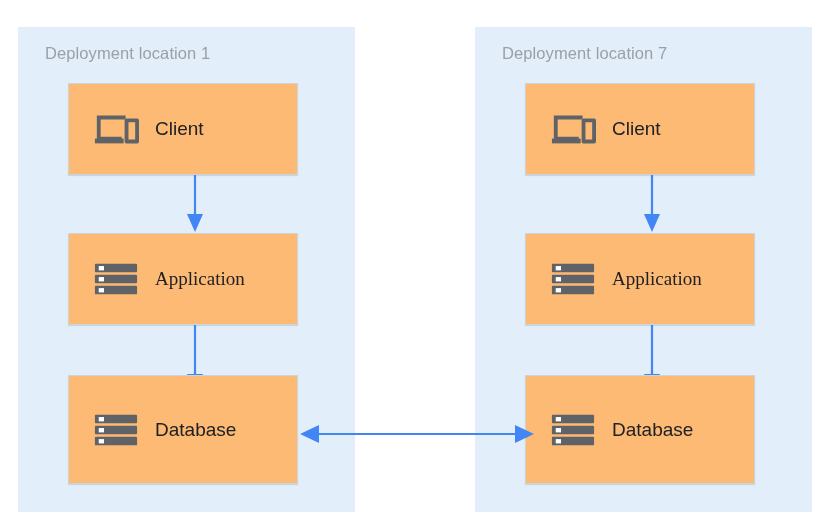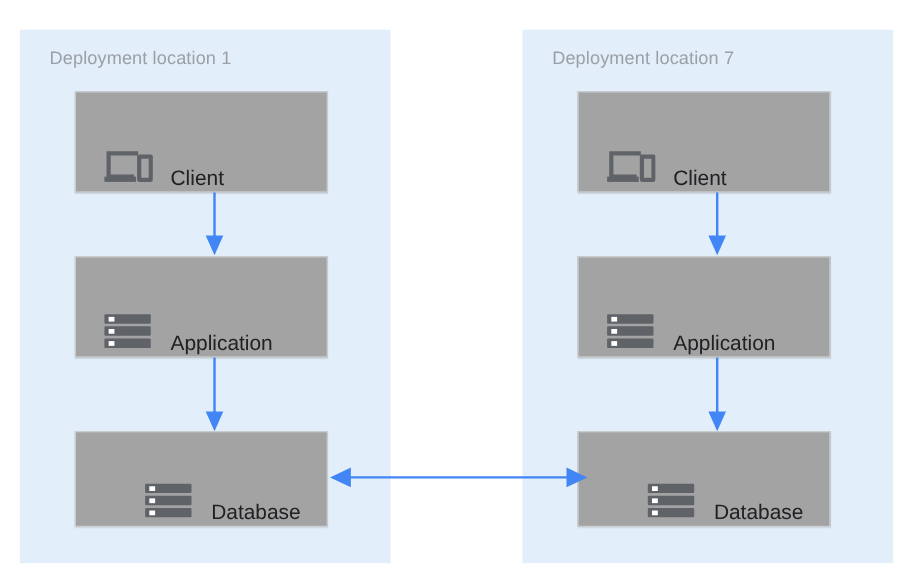--- a/index.html
+++ b/index.html
@@ -36,30 +36,30 @@
     font-size: 16.5px;
     color: #9aa0a6;
     letter-spacing: 0.1px;
     white-space: nowrap;
   }
 
   .node {
     position: absolute;
     left: 50px;
     width: 230px;
-    background: #a3a3a3;
+    background: #fdba74;
     border: 1px solid #d0d3d6;
     box-sizing: border-box;
     display: flex;
-    align-items: flex-end;
+    align-items: center;
     box-shadow: 0 1px 1px rgba(0,0,0,0.10);
   }
   .node.client { top: 56px;  height: 92px; }
-  .node.app    { top: 206px; height: 92px; }
-  .node.db     { top: 365px; height: 87px; padding-left: 37px; }
+  .node.app    { top: 206px; height: 92px; font-family: Liberation Serif, serif; }
+  .node.db     { top: 348px; height: 109px; }
 
   .node-icon {
     width: 46px;
     height: 46px;
     margin-left: 24px;
     flex: 0 0 auto;
     display: block;
   }
   .node-label {
     margin-left: 16px;

